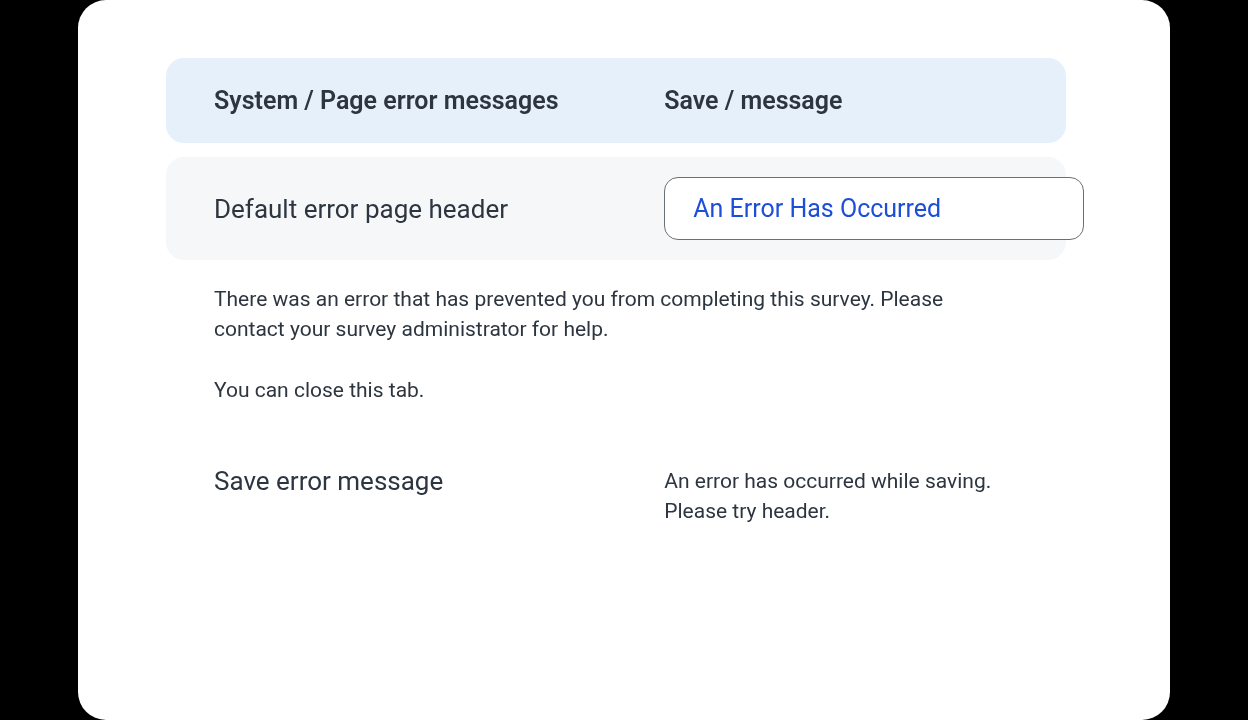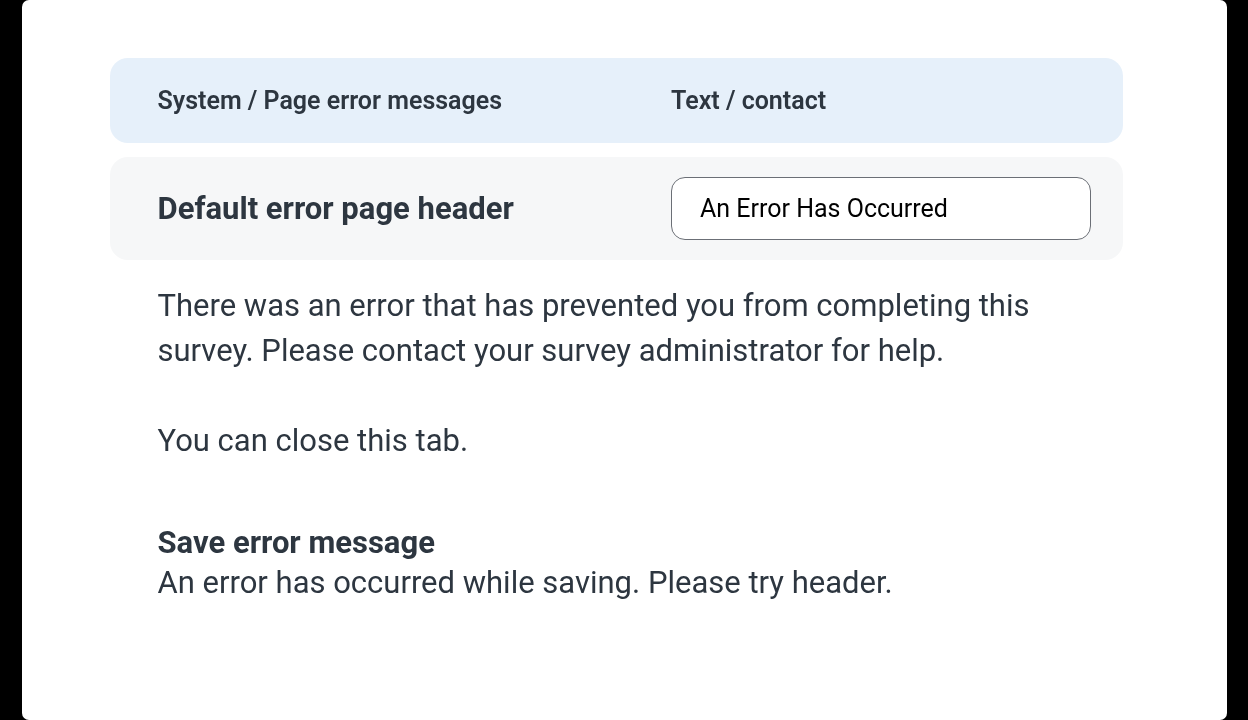--- a/index.html
+++ b/index.html
@@ -11,22 +11,22 @@
       font-family: -apple-system, BlinkMacSystemFont, "Segoe UI", Roboto, Helvetica, Arial, sans-serif;
       background: #000;
       width: 1248px;
       height: 720px;
       display: flex;
       align-items: center;
       justify-content: center;
     }
     .card {
       background: #fff;
-      border-radius: 7px;
-      width: 1205px;
+      border-radius: 28px;
+      width: 1092px;
       height: 720px;
       padding: 58px 104px 40px 88px;
     }
     .table {
       width: 100%;
     }
     .header-row {
       display: flex;
       background: #e6f0fa;
       border-radius: 18px;
@@ -49,37 +49,37 @@
       padding: 24px 48px;
       border-radius: 18px;
     }
     .body-row.highlighted {
       background: #f6f7f8;
       padding-top: 20px;
       padding-bottom: 20px;
       align-items: center;
     }
     .label-text {
-      font-size: 31px;
-      font-weight: 700;
+      font-size: 26px;
+      font-weight: 400;
       color: #2d3640;
     }
     .value-text {
-      font-size: 31px;
+      font-size: 21px;
       font-weight: 400;
       color: #2d3640;
       line-height: 1.45;
       white-space: pre-line;
     }
     .input-box {
       border: 1.5px solid #6b6f76;
       border-radius: 14px;
       padding: 16px 28px;
       font-size: 25px;
-      color: #000000;
+      color: #1d4ed8;
       width: 420px;
       background: #fff;
       display: inline-block;
     }
     .gap {
       height: 14px;
     }
     .gap-lg {
       height: 36px;
     }
@@ -88,21 +88,21 @@
 <body>
 
 <div class="card">
   <div class="table">
 
     <div class="header-row">
       <div class="col-left">
         <span class="header-text">System / Page error messages</span>
       </div>
       <div class="col-right">
-        <span class="header-text">Text / contact</span>
+        <span class="header-text">Save / message</span>
       </div>
     </div>
 
     <div class="gap"></div>
 
     <div class="body-row highlighted">
       <div class="col-left">
         <span class="label-text">Default error page header</span>
       </div>
       <div class="col-right">
@@ -113,21 +113,21 @@
     <div class="body-row">
       <div class="col-right">
         <div class="value-text">There was an error that has prevented you from completing this survey. Please contact your survey administrator for help.
 
 You can close this tab.</div>
       </div>
     </div>
 
     <div class="gap-lg"></div>
 
-    <div class="body-row" style="padding-top:0;flex-direction:column;">
+    <div class="body-row" style="padding-top:0;">
       <div class="col-left">
         <span class="label-text">Save error message</span>
       </div>
       <div class="col-right">
         <div class="value-text">An error has occurred while saving. Please try header.</div>
       </div>
     </div>
 
   </div>
 </div>

